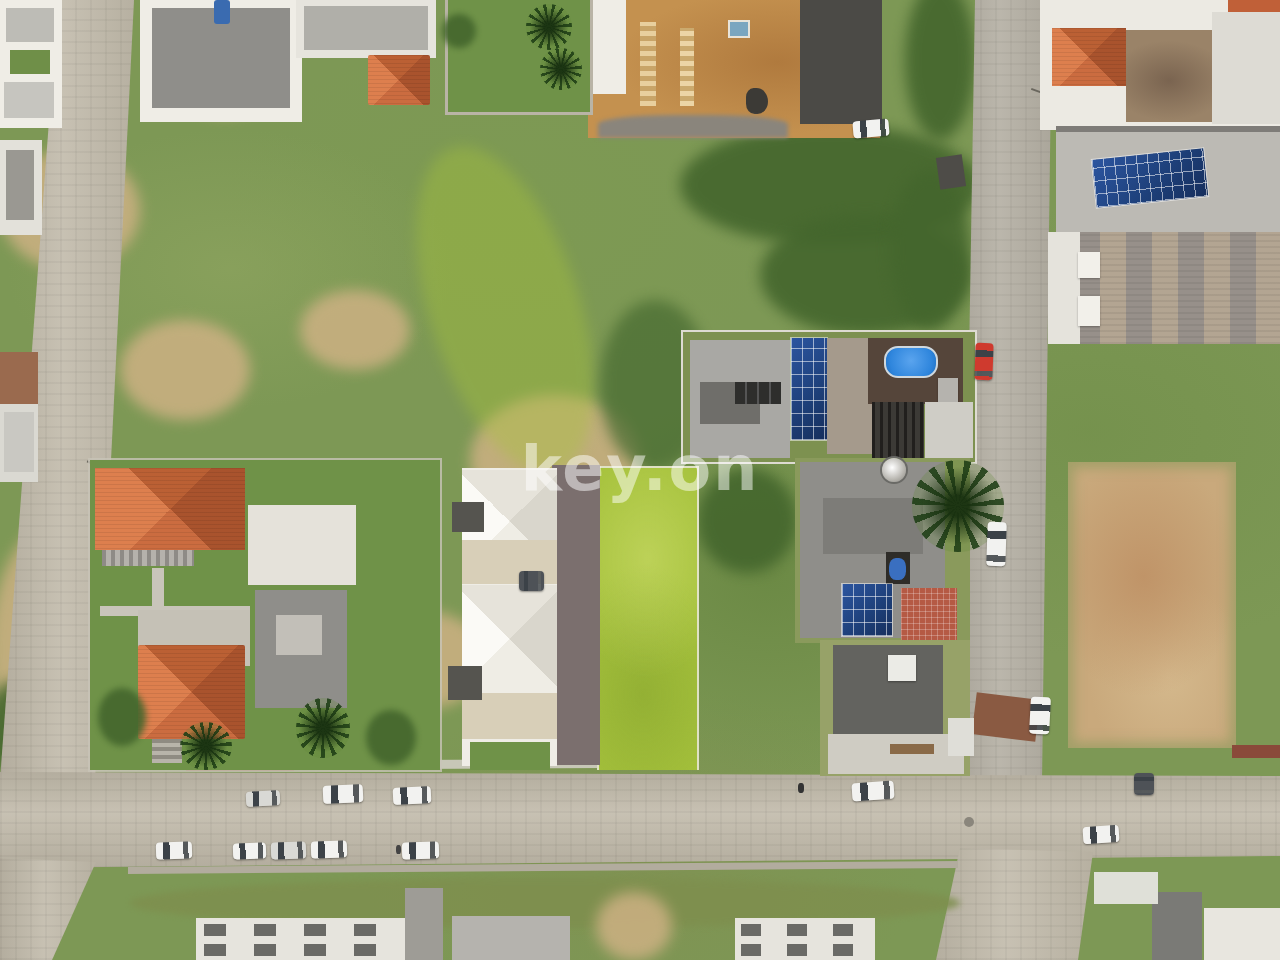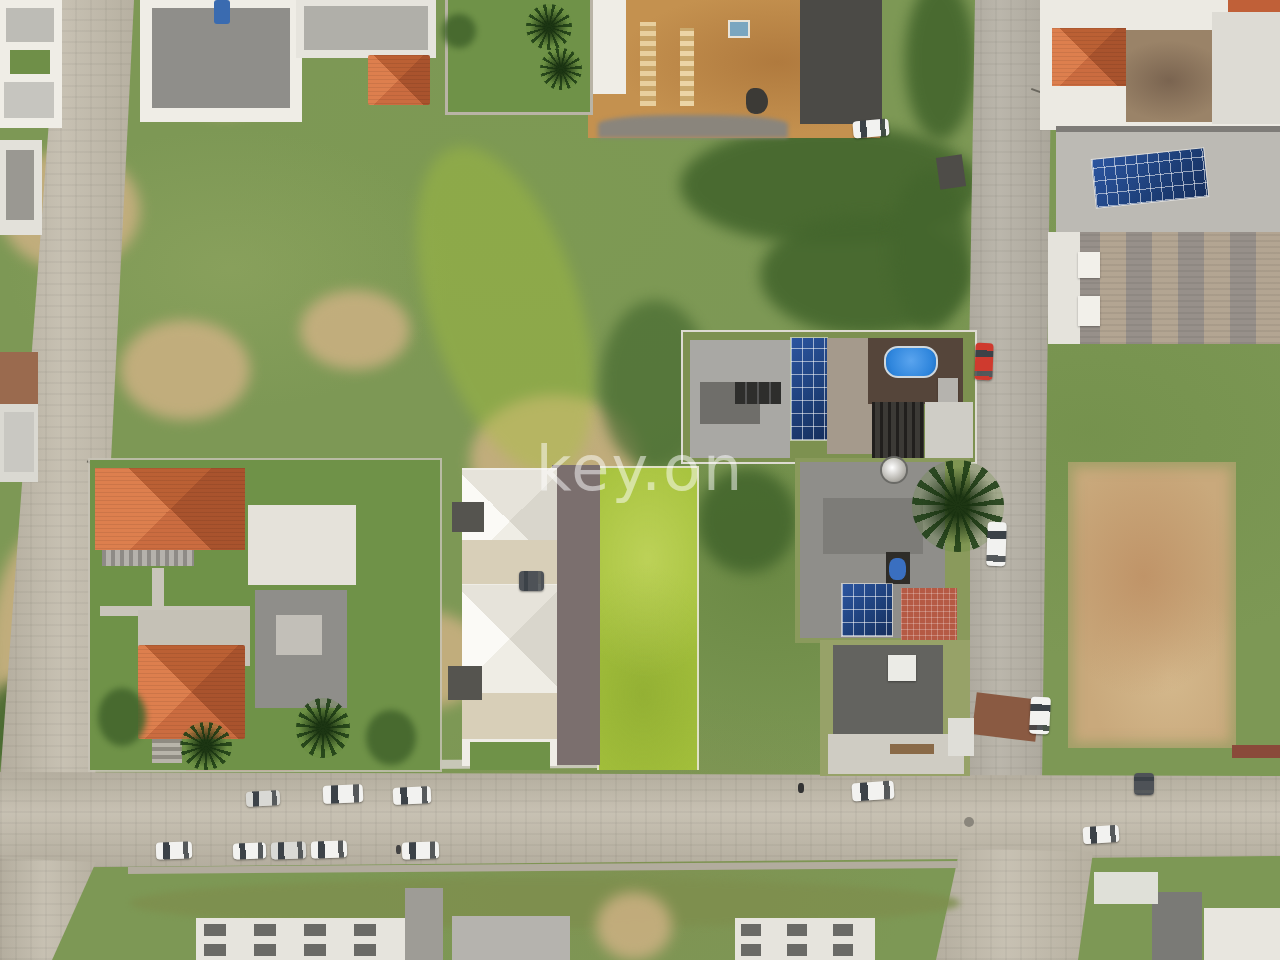--- a/index.html
+++ b/index.html
@@ -64,21 +64,21 @@
       radial-gradient(circle, rgba(24,48,16,.95) 0 16%, rgba(24,48,16,0) 60%),
       repeating-conic-gradient(from 8deg, rgba(32,64,22,.9) 0 9deg, rgba(96,136,52,.25) 9deg 24deg);
     filter:blur(.6px);
   }
   .wallline{background:#cfccc2;opacity:.9;}
   
   .car{position:absolute;border-radius:4px;box-shadow:0 1px 2px rgba(0,0,0,.4);z-index:6;}
   
   .wm{left:0;right:0;top:438px;text-align:center;z-index:10;pointer-events:none;}
   .wm-brand{
-    font-size:62px;font-weight:normal;letter-spacing:2px;
+    font-size:62px;font-weight:bold;letter-spacing:2px;
     color:rgba(255,255,255,.50);line-height:1;
   }
   .wm-sub{
     margin-top:2px;font-size:21px;letter-spacing:9px;
     color:rgba(255,255,255,.45);
   }
 </style>
 </head>
 <body>
 

